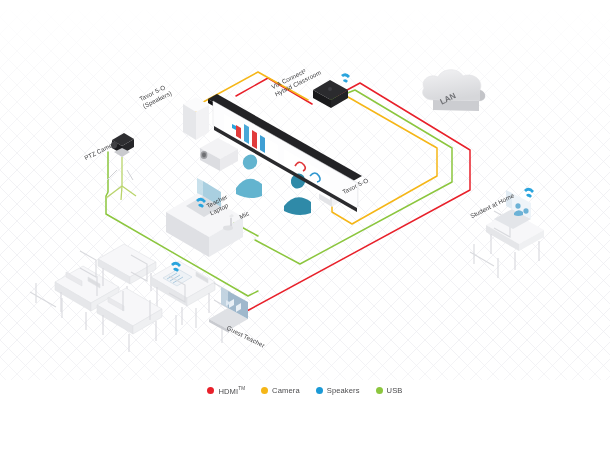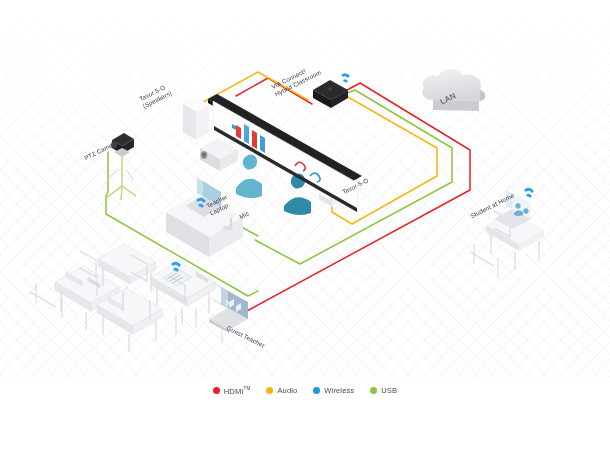--- a/index.html
+++ b/index.html
@@ -332,26 +332,26 @@
 
   <div id="legend">
 
     <div class="lg-item">
       <span class="lg-dot" style="background:#e8202a;"></span>
       <span class="lg-txt"><span>HDMI</span><sup>TM</sup></span>
     </div>
 
     <div class="lg-item">
       <span class="lg-dot" style="background:#f5b617;"></span>
-      <span class="lg-txt">Audio</span>
+      <span class="lg-txt">Camera</span>
     </div>
 
     <div class="lg-item">
       <span class="lg-dot" style="background:#1b9ad6;"></span>
-      <span class="lg-txt">Wireless</span>
+      <span class="lg-txt">Speakers</span>
     </div>
 
     <div class="lg-item">
       <span class="lg-dot" style="background:#8cc63e;"></span>
       <span class="lg-txt">USB</span>
     </div>
 
   </div>
 
 </div>

